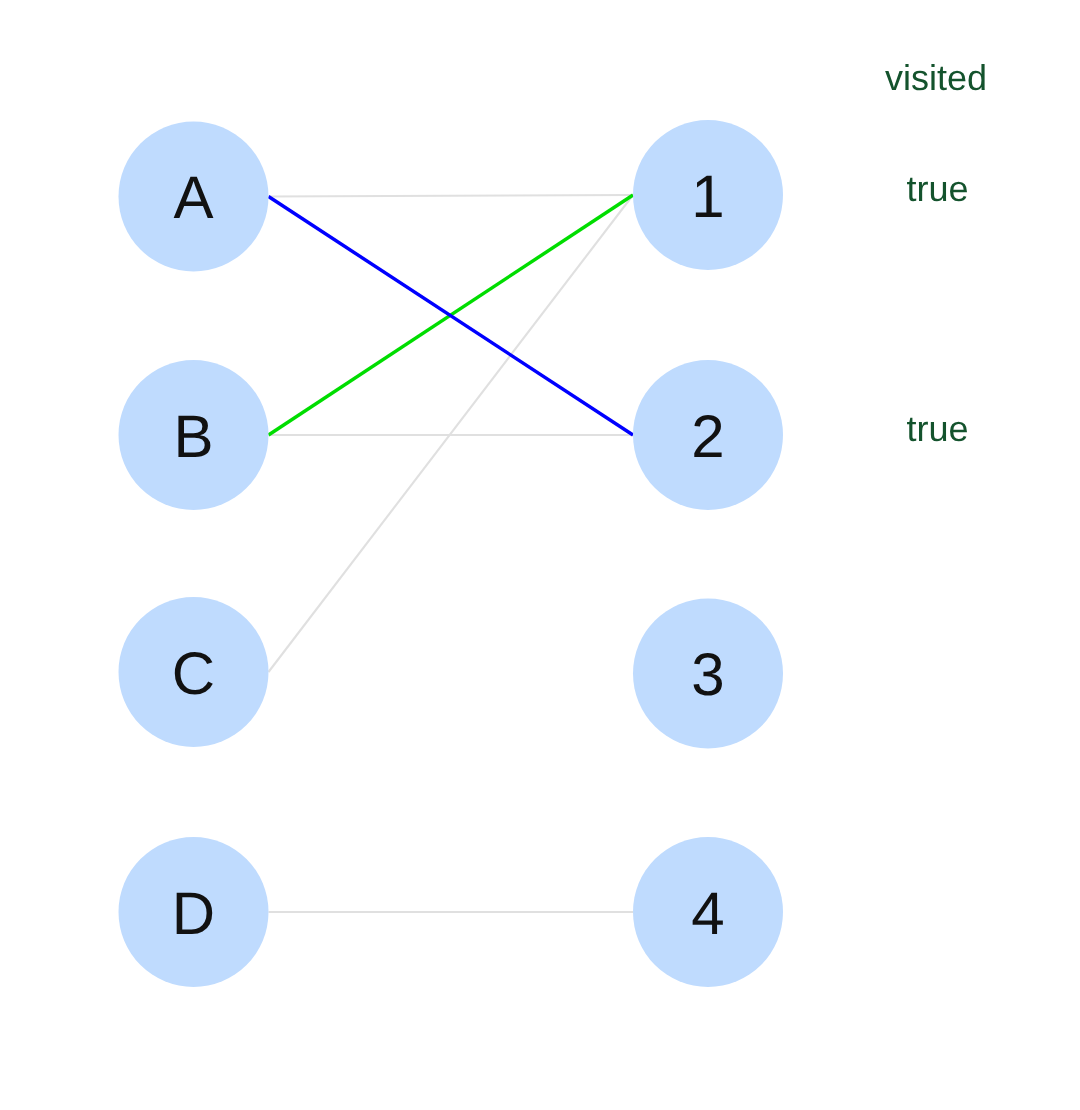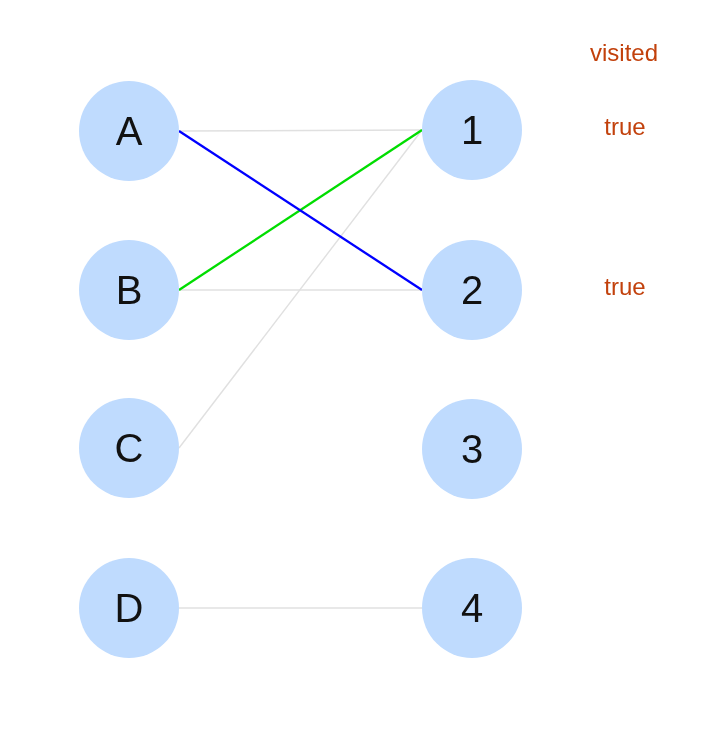--- a/index.html
+++ b/index.html
@@ -22,21 +22,21 @@
   }
   .node-label {
     font-family: "Liberation Sans", sans-serif;
     font-size: 40px;
     user-select: none;
   }
   .annotation {
     position: absolute;
     transform: translate(-50%, -50%);
     font-size: 24px;
-    color: #c2410c;
+    color: #14532d;
     white-space: nowrap;
     line-height: 1;
   }
 </style>
 </head>
 <body>
 
 <div class="canvas">
   <svg id="graph-svg" width="720" height="740" viewBox="0 0 720 740">
       <line x1="179" y1="131" x2="422" y2="130" stroke="#e0e0e0" stroke-width="1.4"></line>

